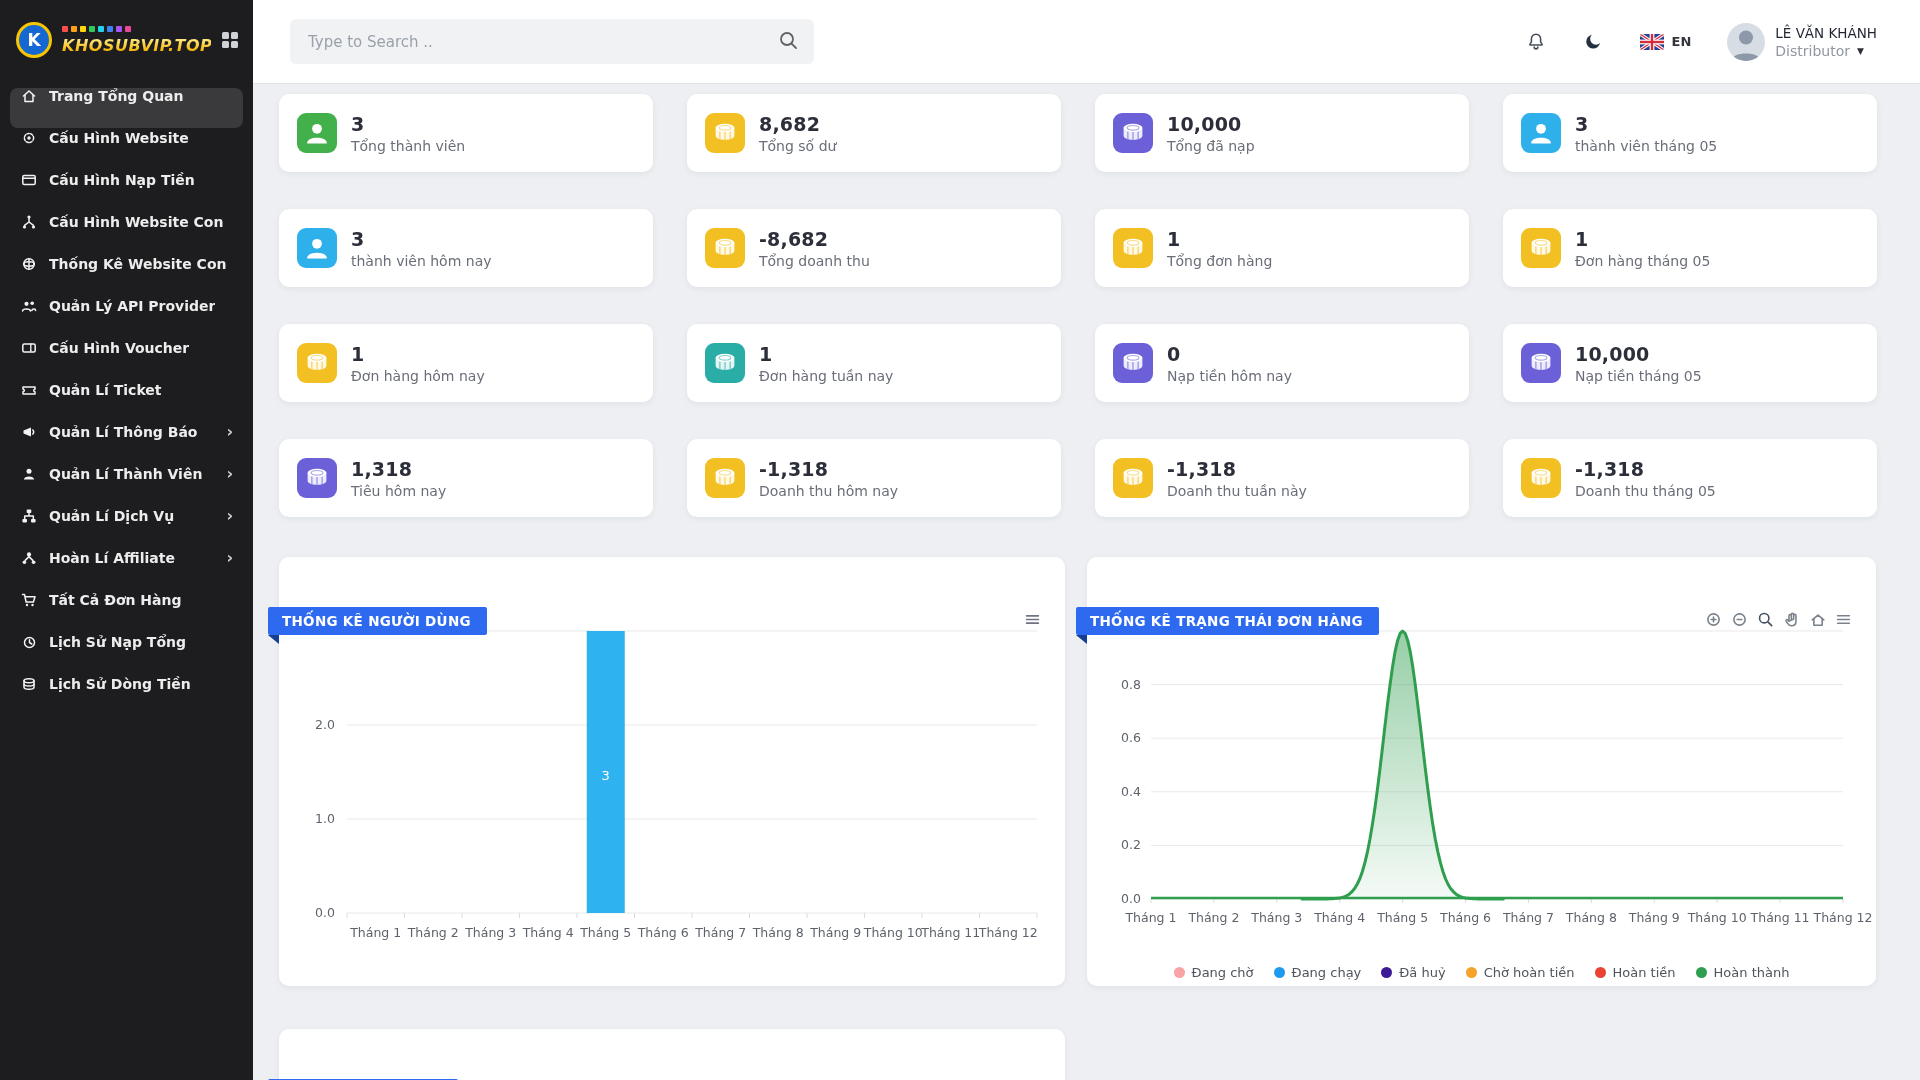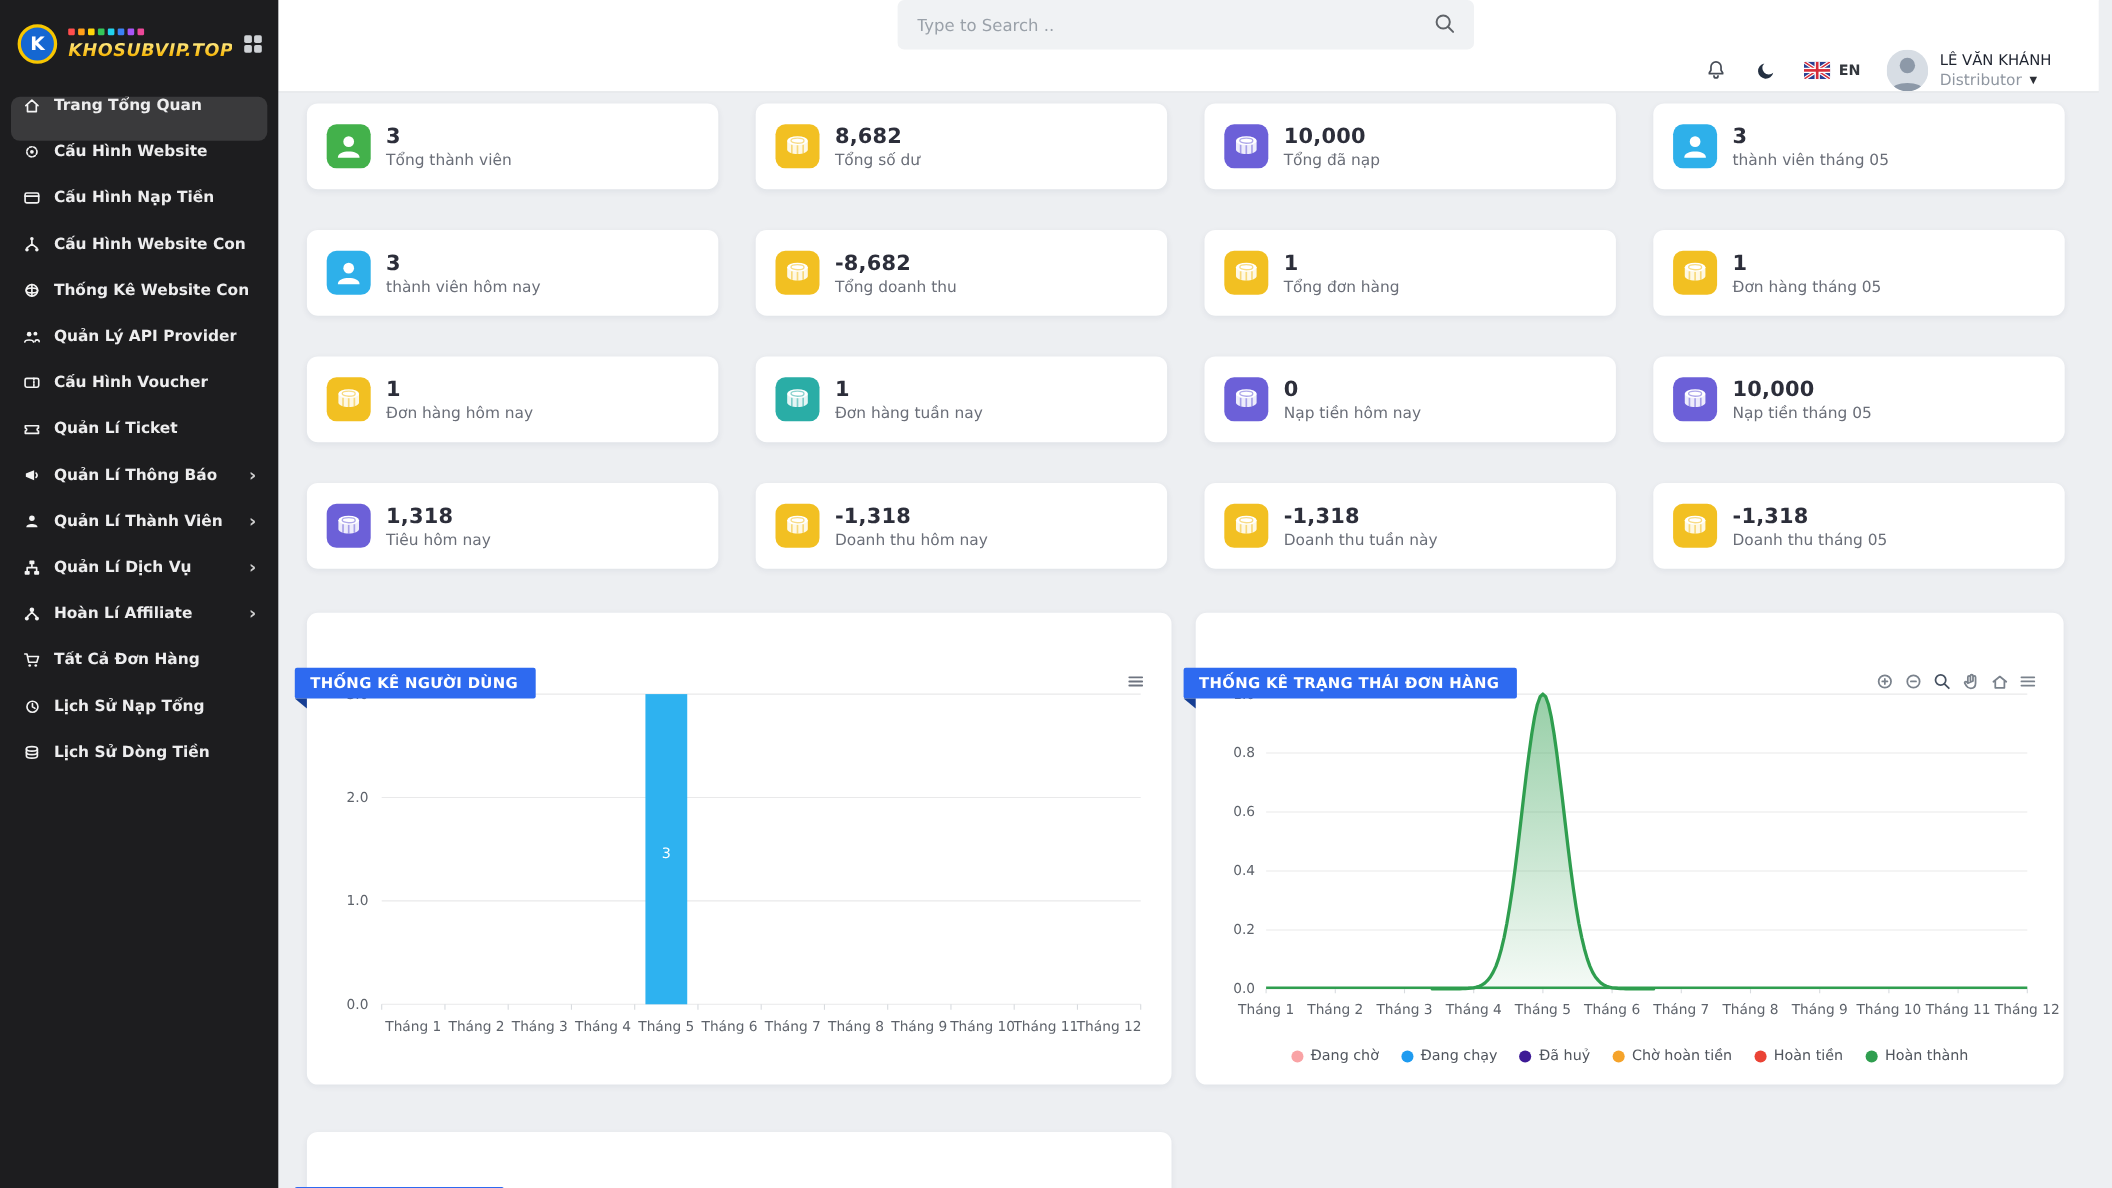--- a/index.html
+++ b/index.html
@@ -19,27 +19,27 @@
   .apps-btn { margin-left:auto; display:flex; align-items:center; cursor:pointer; }
   .menu { padding:8px 10px; display:flex; flex-direction:column; gap:2px; }
   .side-item { height:40px; border-radius:8px; display:flex; align-items:flex-start; gap:11px; padding:0 10px;
     color:#ededee; font-size:14px; font-weight:600; cursor:pointer; }
   .side-item.active { background:#3a3a3c; }
   .side-ic { width:18px; display:flex; justify-content:center; flex:none; opacity:.95; }
   .side-label { white-space:nowrap; overflow:hidden; }
   .chev { margin-left:auto; color:#cfcfcf; font-size:16px; line-height:1; }
 
   
-  .topbar { position:absolute; left:253px; top:0; right:12px; height:83px; background:#ffffff;
-    display:flex; align-items:center; padding:0 43px 0 37px; box-shadow:0 1px 0 rgba(0,0,0,.05); z-index:5;flex-direction:column; }
+  .topbar { position:absolute; left:253px; top:0; right:0; height:83px; background:#ffffff;
+    display:flex; align-items:center; padding:0 43px 0 37px; box-shadow:0 1px 0 rgba(0,0,0,.05); z-index:5; }
   .search-box { width:524px; height:45px; background:#f0f2f4; border-radius:6px; display:flex; align-items:center; padding:0 8px 0 18px; }
   .search-input { flex:1; border:none; outline:none; background:transparent; font-size:15px; color:#202124; font-family:inherit; }
   .search-input::placeholder { color:#9aa1a9; }
   .search-btn { width:36px; height:36px; border:none; background:transparent; display:flex; align-items:center; justify-content:center; cursor:pointer; }
-  .top-right { margin-left:auto; display:flex; align-items:center; gap:24px; }
+  .top-right { margin-left:auto; display:flex; align-items:center; gap:36px; }
   .icon-btn { display:flex; align-items:center; cursor:pointer; }
   .lang { display:flex; align-items:center; gap:8px; cursor:pointer; }
   .flag { width:24px; height:16px; border-radius:2px; overflow:hidden; display:flex; }
   .lang-label { font-size:13px; font-weight:600; color:#33373d; }
   .user { display:flex; align-items:center; gap:10px; cursor:pointer; }
   .avatar { width:38px; height:38px; border-radius:50%; overflow:hidden; flex:none; display:flex; }
   .user-meta { display:flex; flex-direction:column; gap:2px; }
   .user-name { font-size:13.5px; font-weight:400; color:#1f2430; white-space:nowrap; }
   .user-role-row { display:flex; align-items:center; gap:7px; }
   .user-role { font-size:14px; color:#9097a1; }
@@ -67,21 +67,21 @@
   .ribbon::after { content:""; position:absolute; left:0; top:100%; width:0; height:0;
     border-top:9px solid #163e93; border-left:11px solid transparent; }
 
   .chart-tools { position:absolute; top:54px; right:24px; display:flex; gap:9px; z-index:2; align-items:center; }
   .tool { display:flex; cursor:pointer; }
   .chart-body { position:absolute; left:0; right:0; top:44px; bottom:0; }
   .chart-body svg { display:block; }
   svg text.tick { font-size:12.5px; fill:#5e636b; font-family:"DejaVu Sans","Liberation Sans",sans-serif; }
   svg text.bar-label { font-size:13px; fill:#ffffff; font-family:"DejaVu Sans","Liberation Sans",sans-serif; }
 
-  .legend { position:absolute; left:0; right:0; bottom:18px; display:flex; justify-content:center; gap:20px; align-items:center; }
+  .legend { position:absolute; left:0; right:0; bottom:6px; display:flex; justify-content:center; gap:20px; align-items:center; }
   .lg-item { display:flex; align-items:center; gap:7px; cursor:pointer; }
   .lg-dot { width:11px; height:11px; border-radius:50%; display:block; }
   .lg-label { font-size:13px; color:#50555d; }
 </style>
 </head>
 <body>
 
 <div class="sidebar">
   <div class="logo-row">
     <div class="logo-mark">

